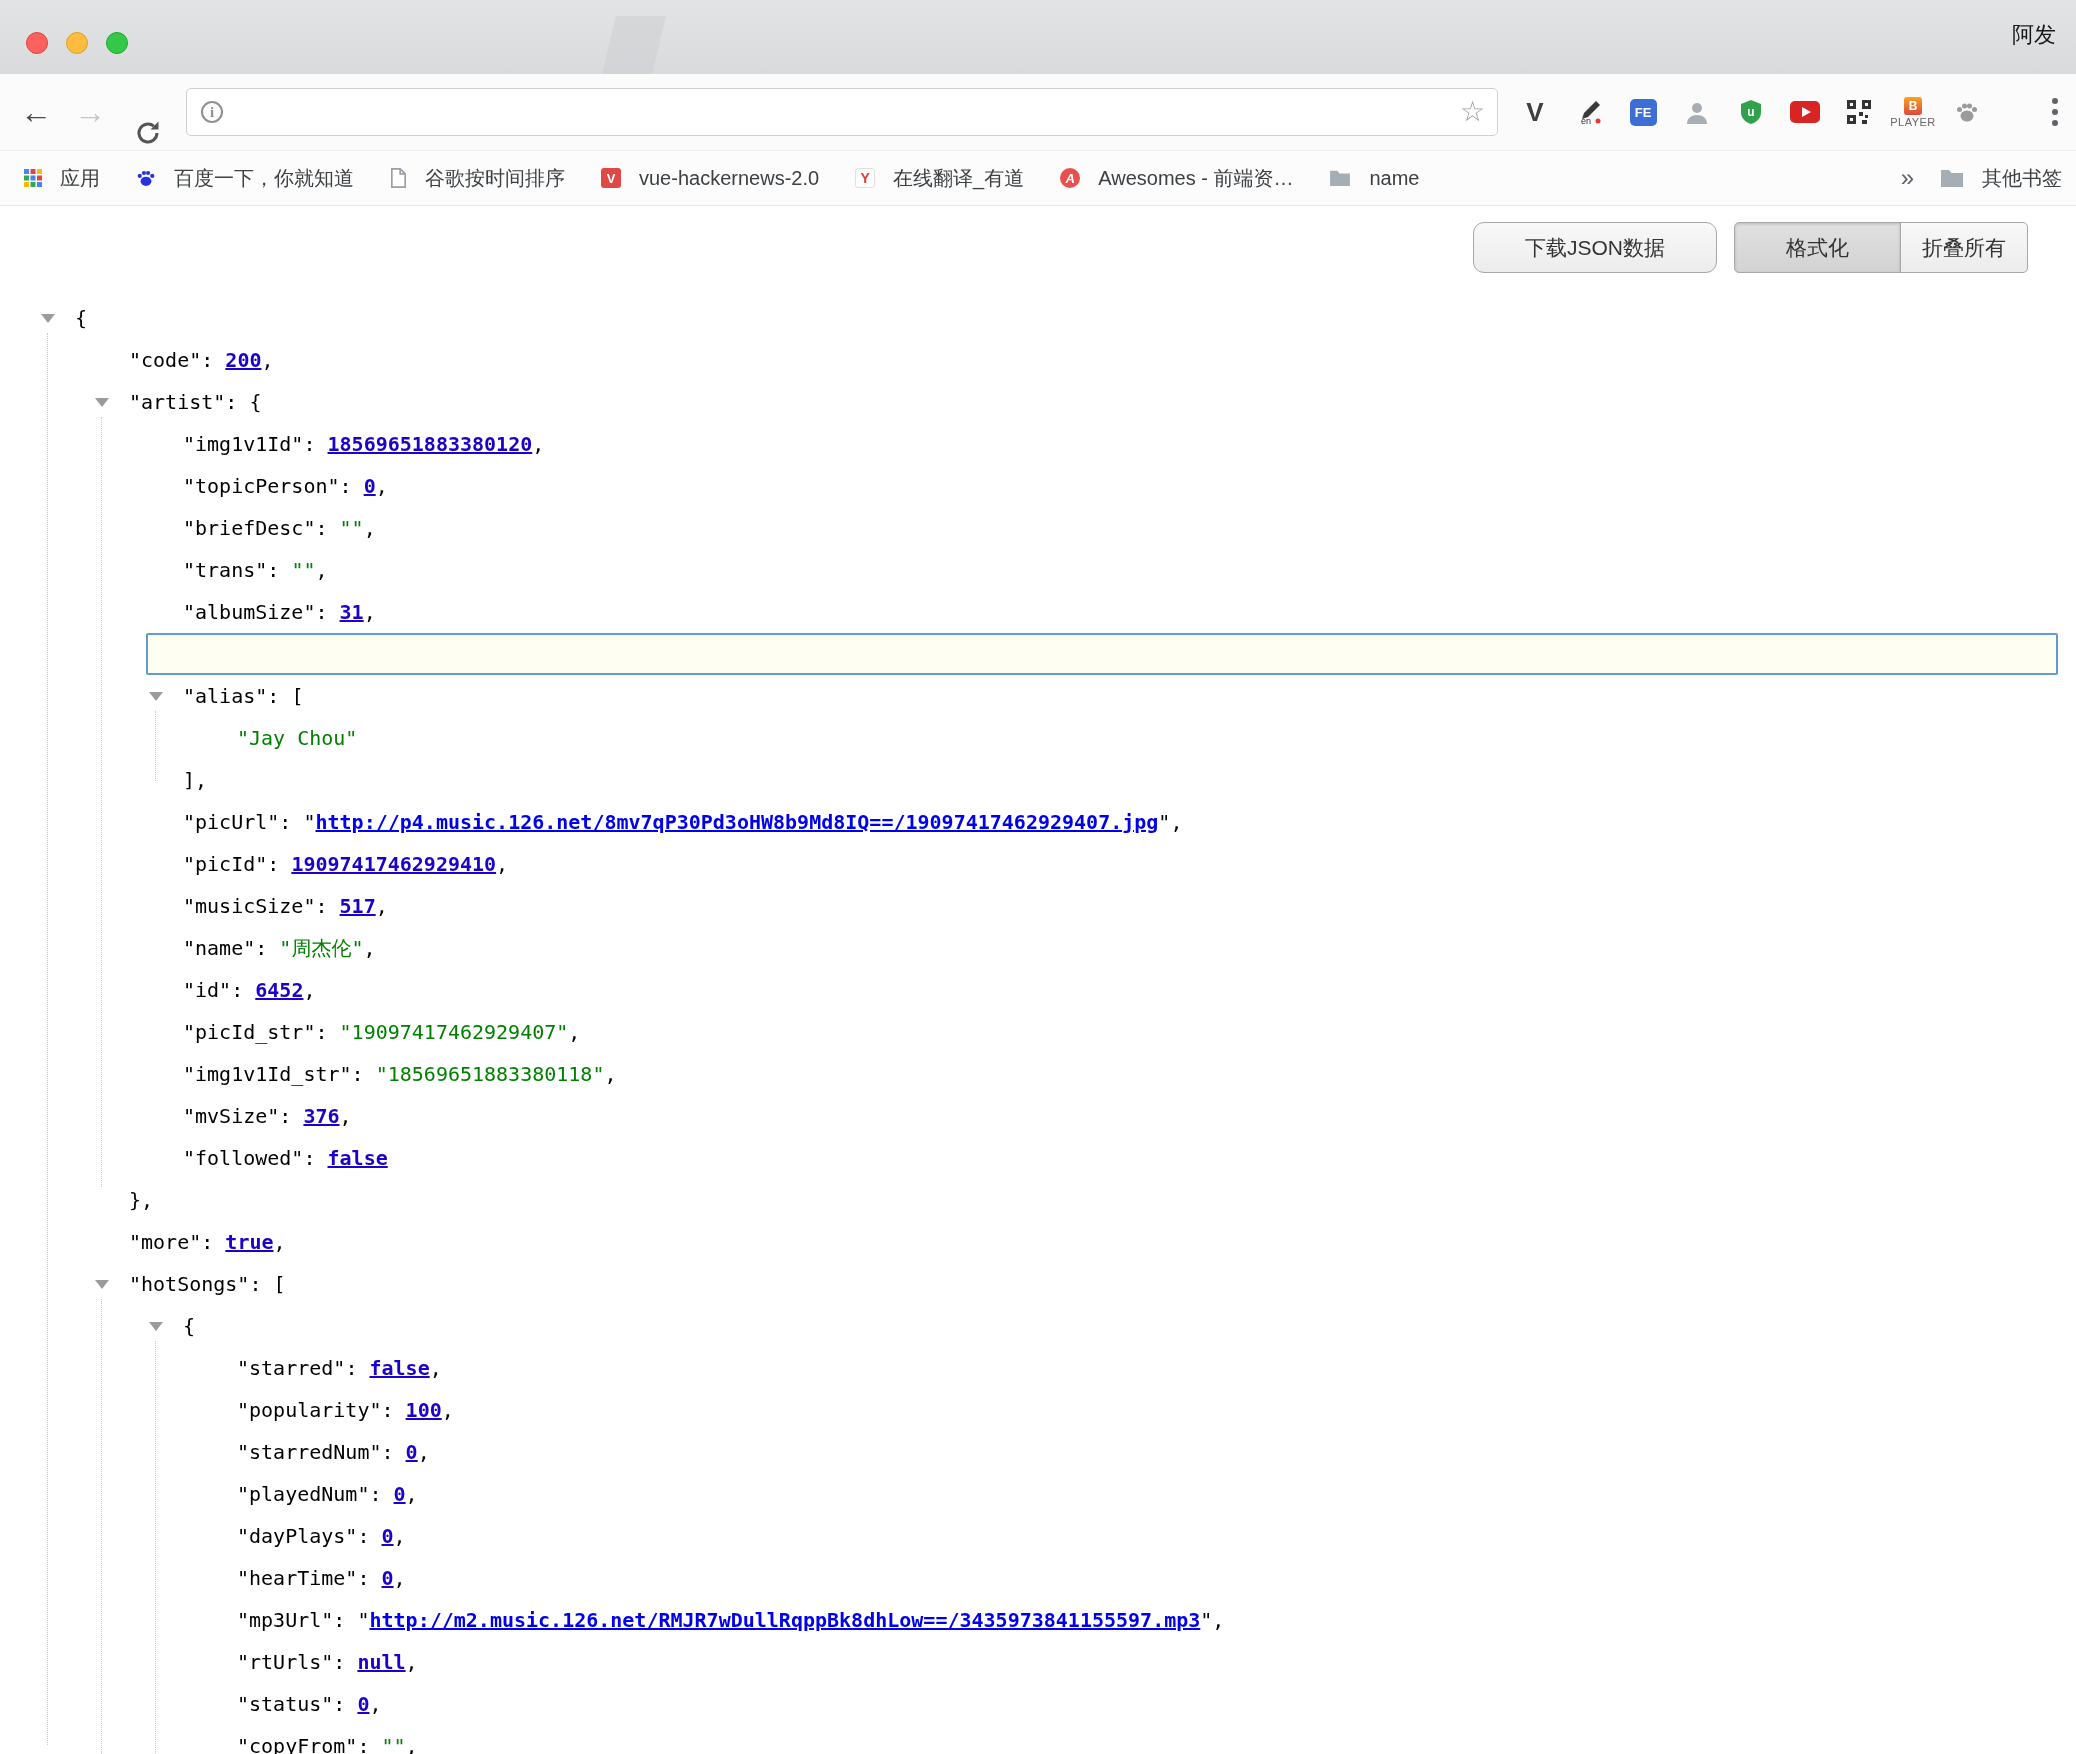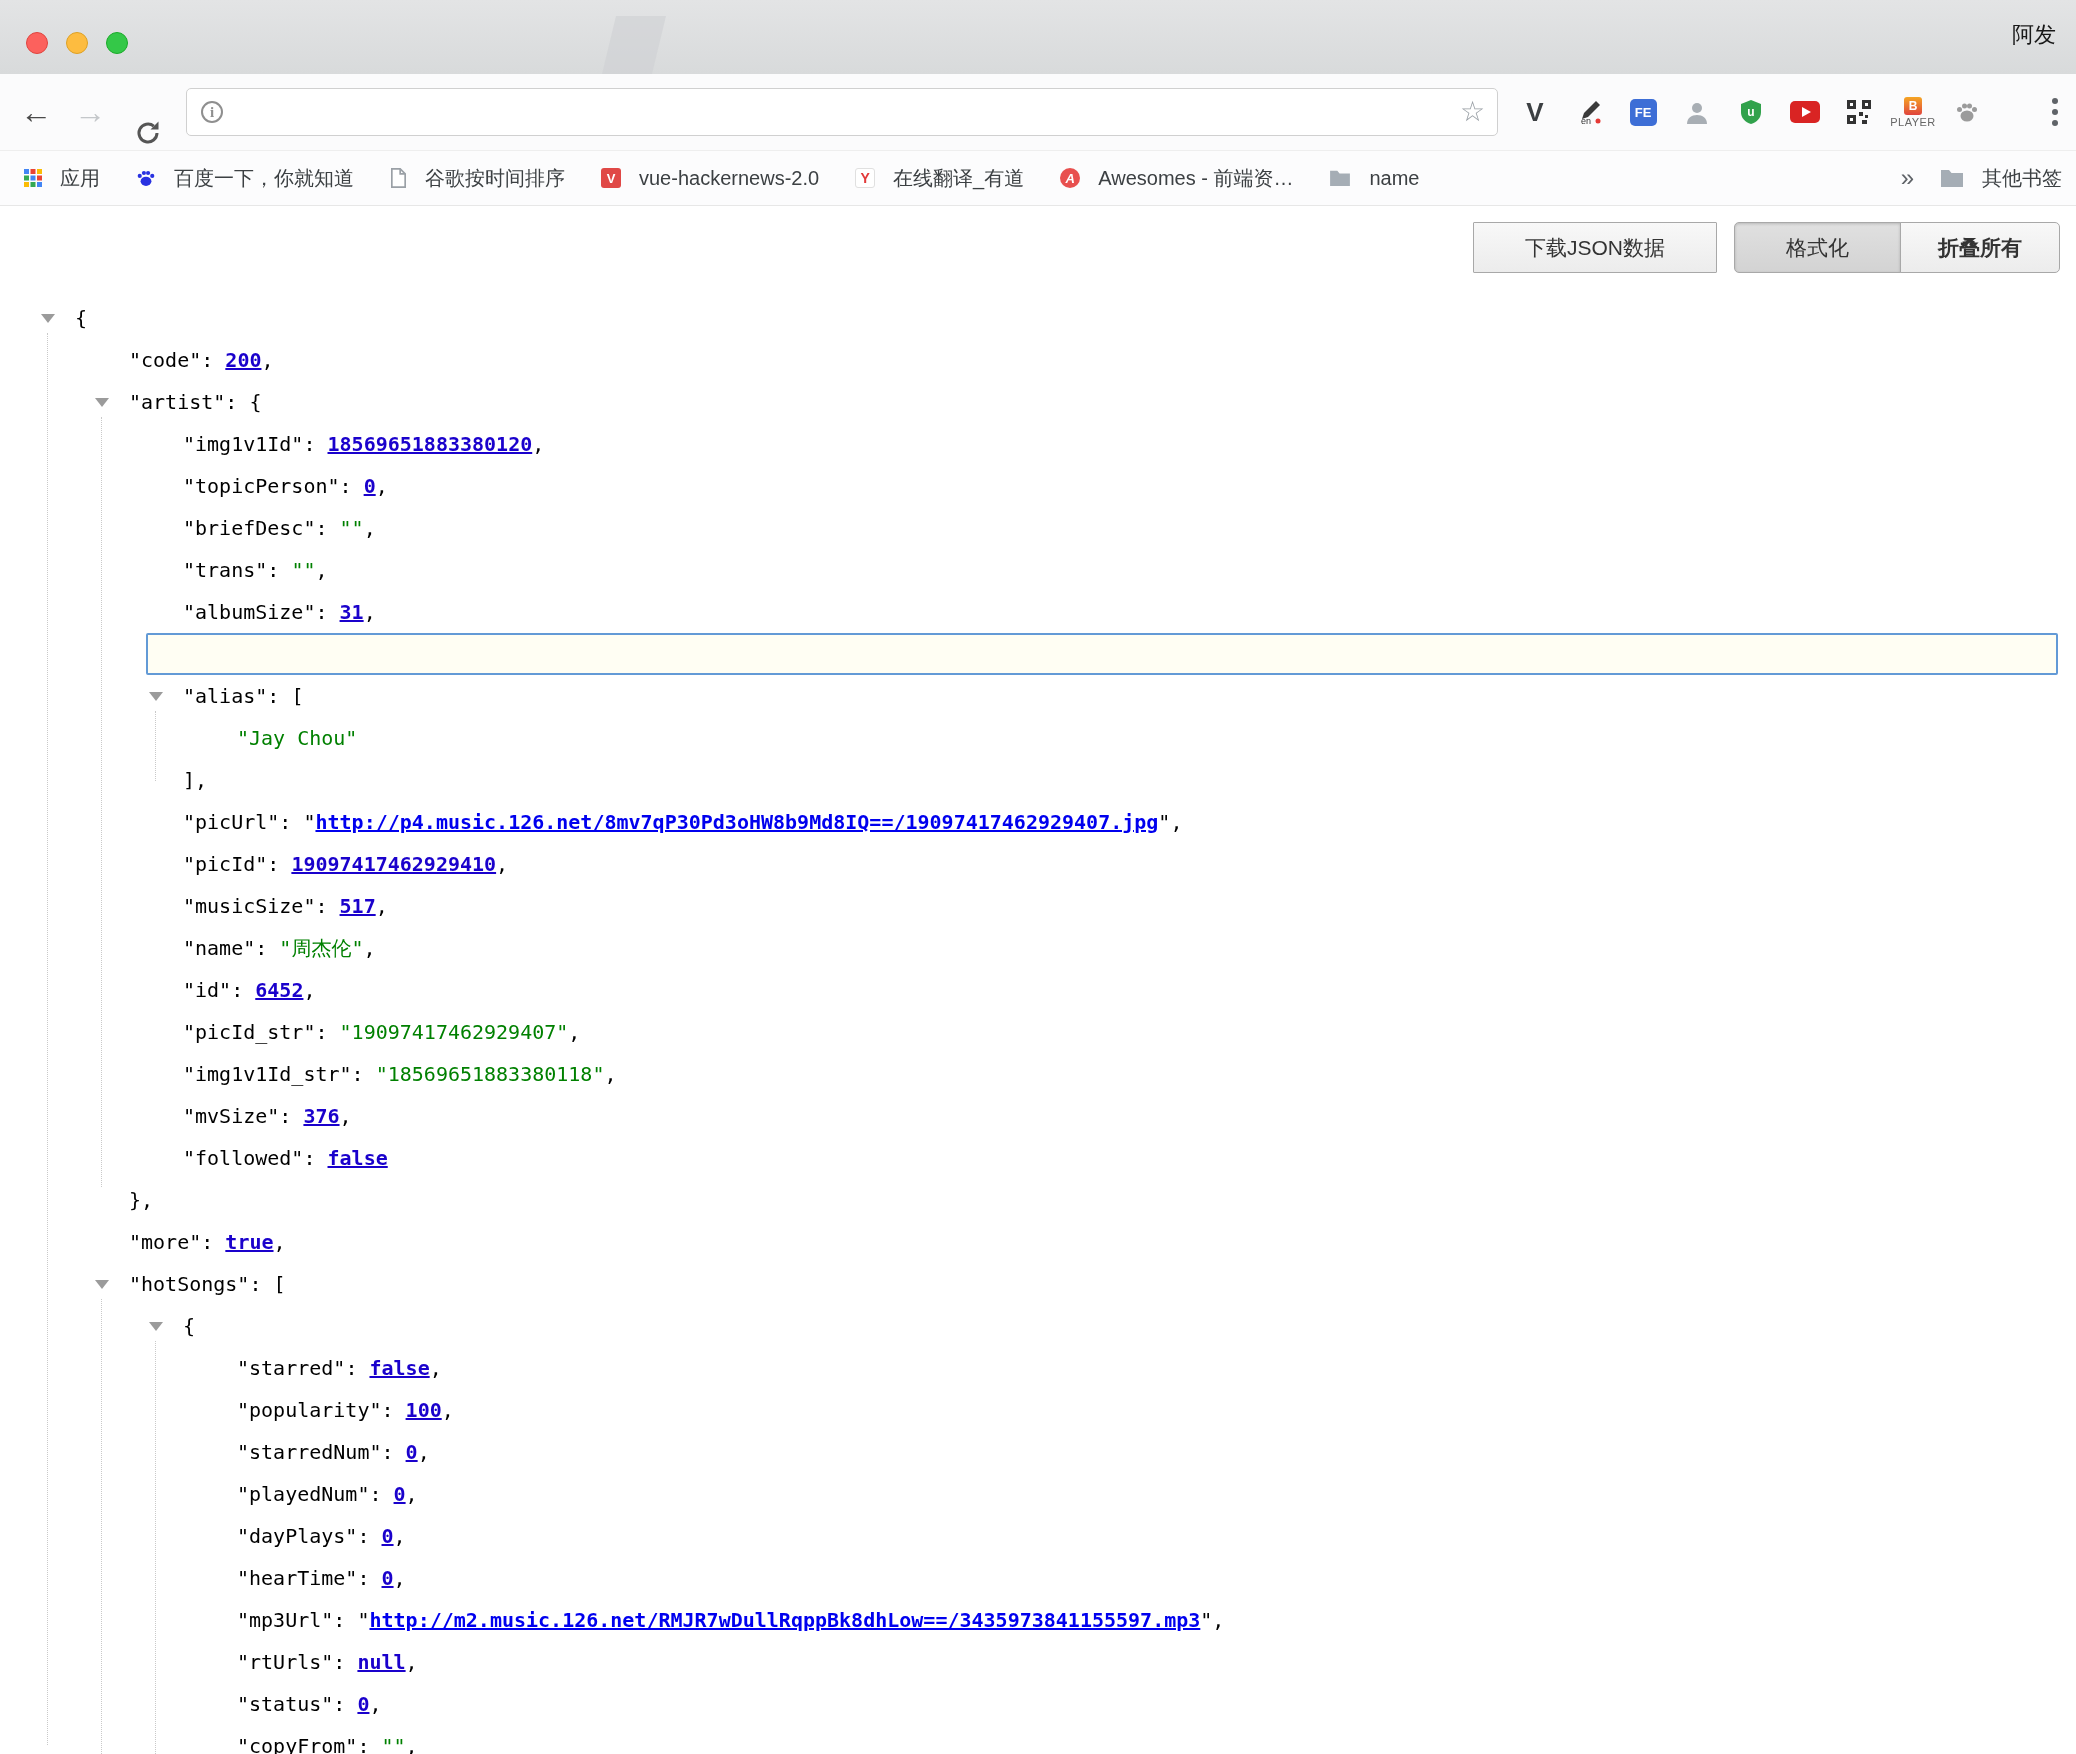--- a/index.html
+++ b/index.html
@@ -62,27 +62,27 @@
   .bm{display:flex;align-items:center;gap:18px;font-size:20px;color:#3C4043;white-space:nowrap;}
   .bm-box{width:20px;height:20px;display:inline-flex;align-items:center;justify-content:center;
     font-weight:bold;font-size:13px;border-radius:3px;flex:0 0 auto;}
   .bm-v{background:#E04846;color:#fff;}
   .bm-y{background:#fff;border:1px solid #E0E0E0;color:#E23A3A;font-size:14px;}
   .bm-a{background:#E8504F;color:#fff;border-radius:50%;font-style:italic;}
   #bmright{position:absolute;right:14px;top:0;height:54px;display:flex;align-items:center;gap:26px;}
   .chev{font-size:24px;color:#5F6368;}
 
   
-  .btn{position:absolute;top:222px;height:51px;border:1px solid #A8A8A8;border-radius:1px;
+  .btn{position:absolute;top:222px;height:51px;border:1px solid #A8A8A8;border-radius:11px;
     background:linear-gradient(#F8F8F8,#ECECEC);font-size:21px;color:#333;
     text-align:center;line-height:49px;}
   #btn-download{left:1473px;width:244px;}
   #btn-format{left:1734px;width:167px;border-radius:5px 0 0 5px;
     background:linear-gradient(#E0E0E0,#D3D3D3);box-shadow:inset 0 1px 3px rgba(0,0,0,.18);}
-  #btn-collapse{left:1900px;width:160px;border-radius:0 5px 5px 0;font-weight:bold;}
+  #btn-collapse{left:1900px;width:128px;border-radius:0 5px 5px 0;}
 
   
   #json-tree{position:absolute;left:0;top:297px;right:0;
     font-family:"DejaVu Sans Mono",monospace;font-size:20px;}
   .jline{position:relative;height:42px;line-height:42px;white-space:pre;}
   .tri{position:absolute;top:17px;width:0;height:0;border-left:7px solid transparent;
     border-right:7px solid transparent;border-top:9px solid #9B9B9B;}
   .hlbox{position:absolute;left:146px;right:18px;top:0;bottom:0;background:var(--c-hl-bg);
     border:2px solid var(--c-hl-border);border-radius:2px;}
   .tok-p,.tok-k,.tok-q{color:#000;}

